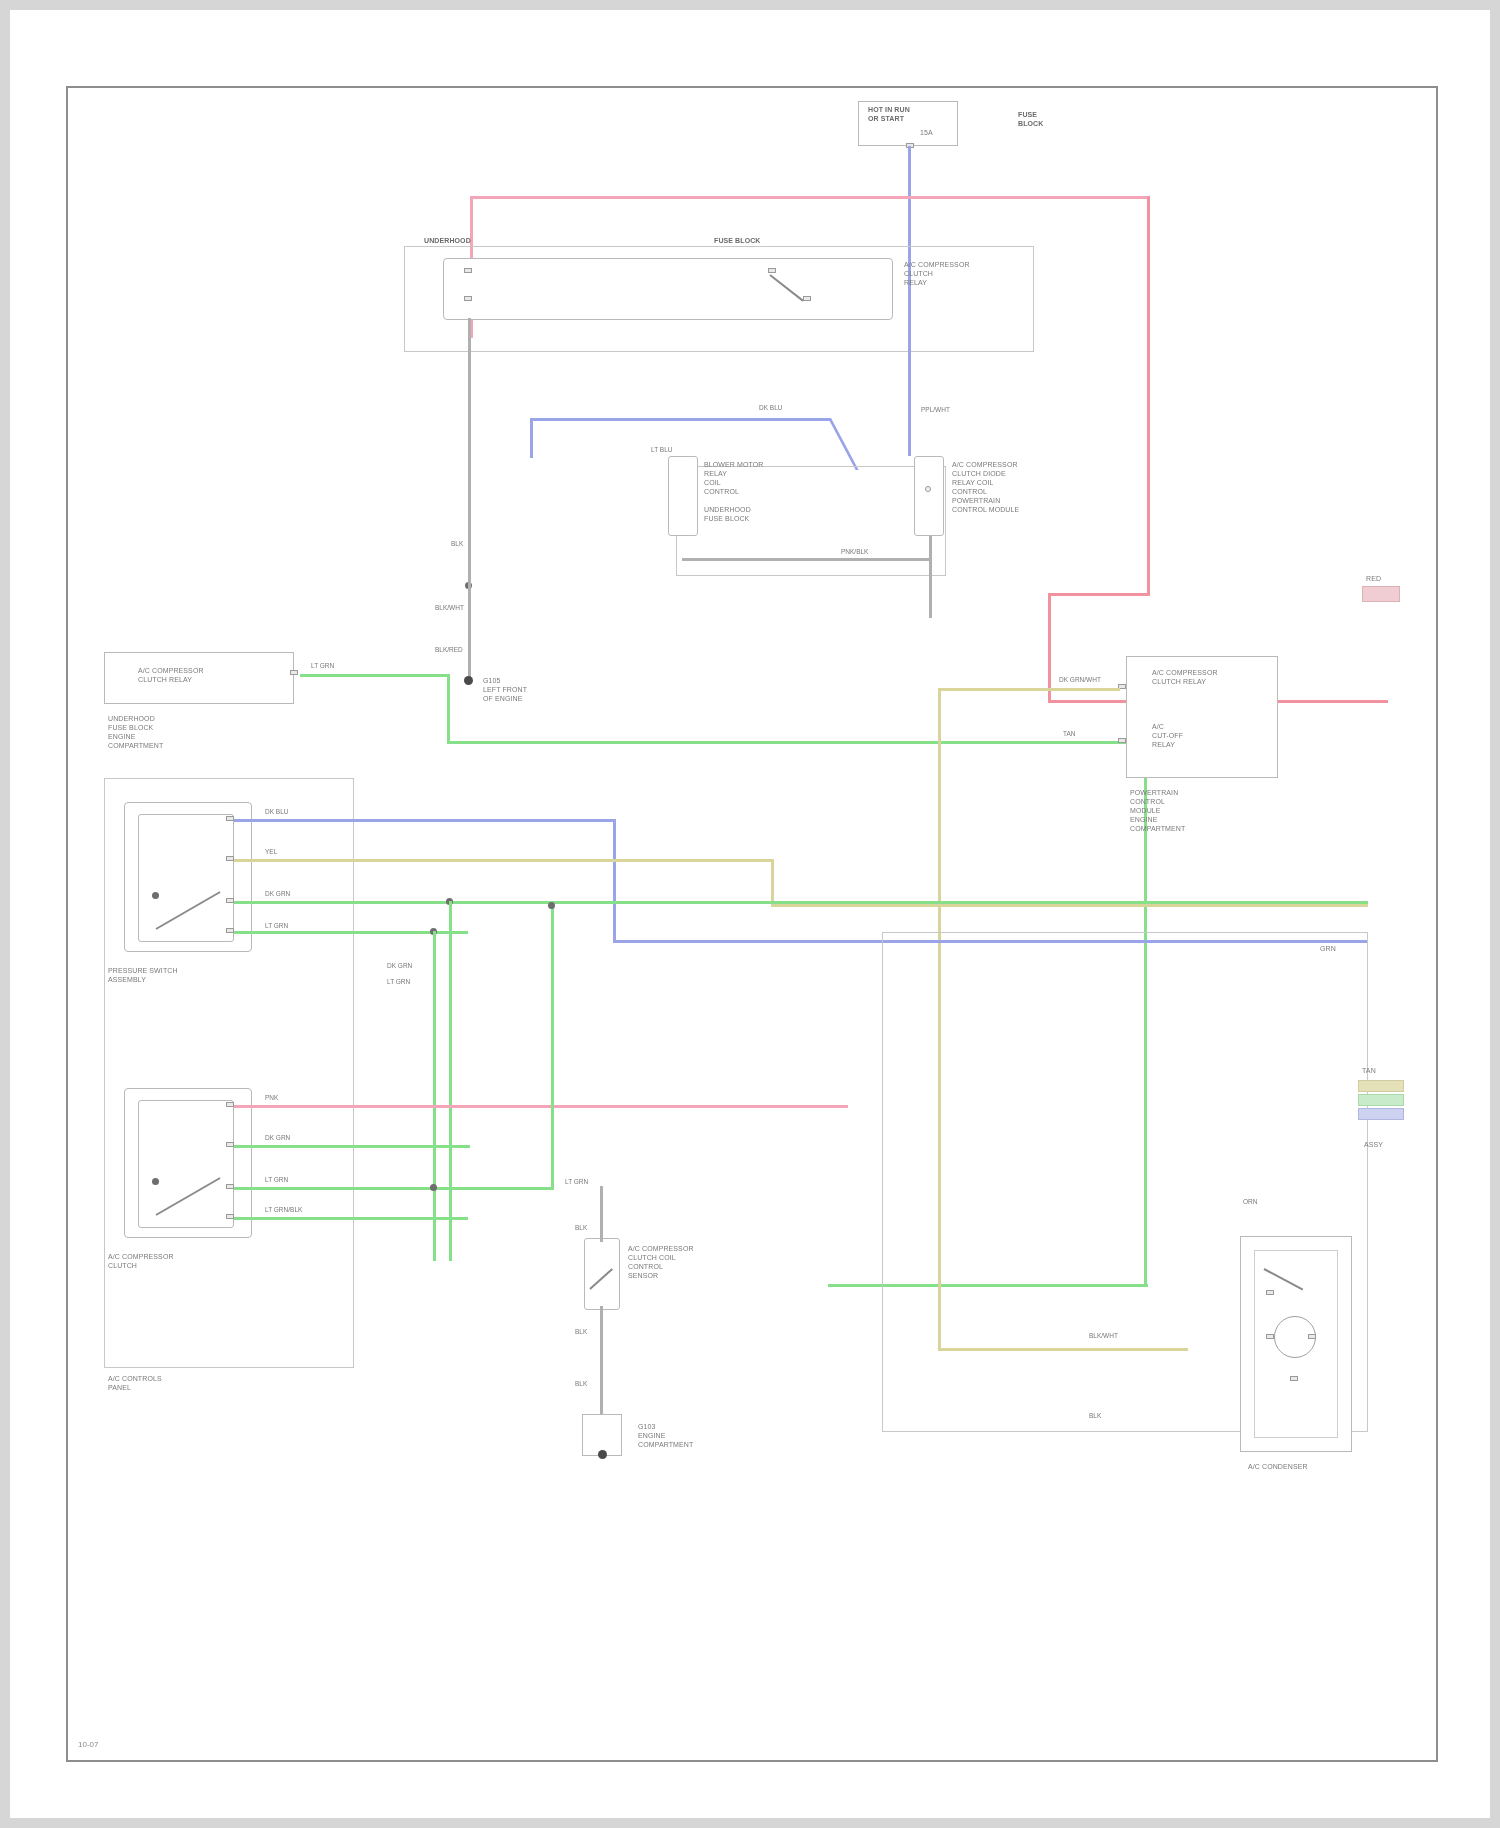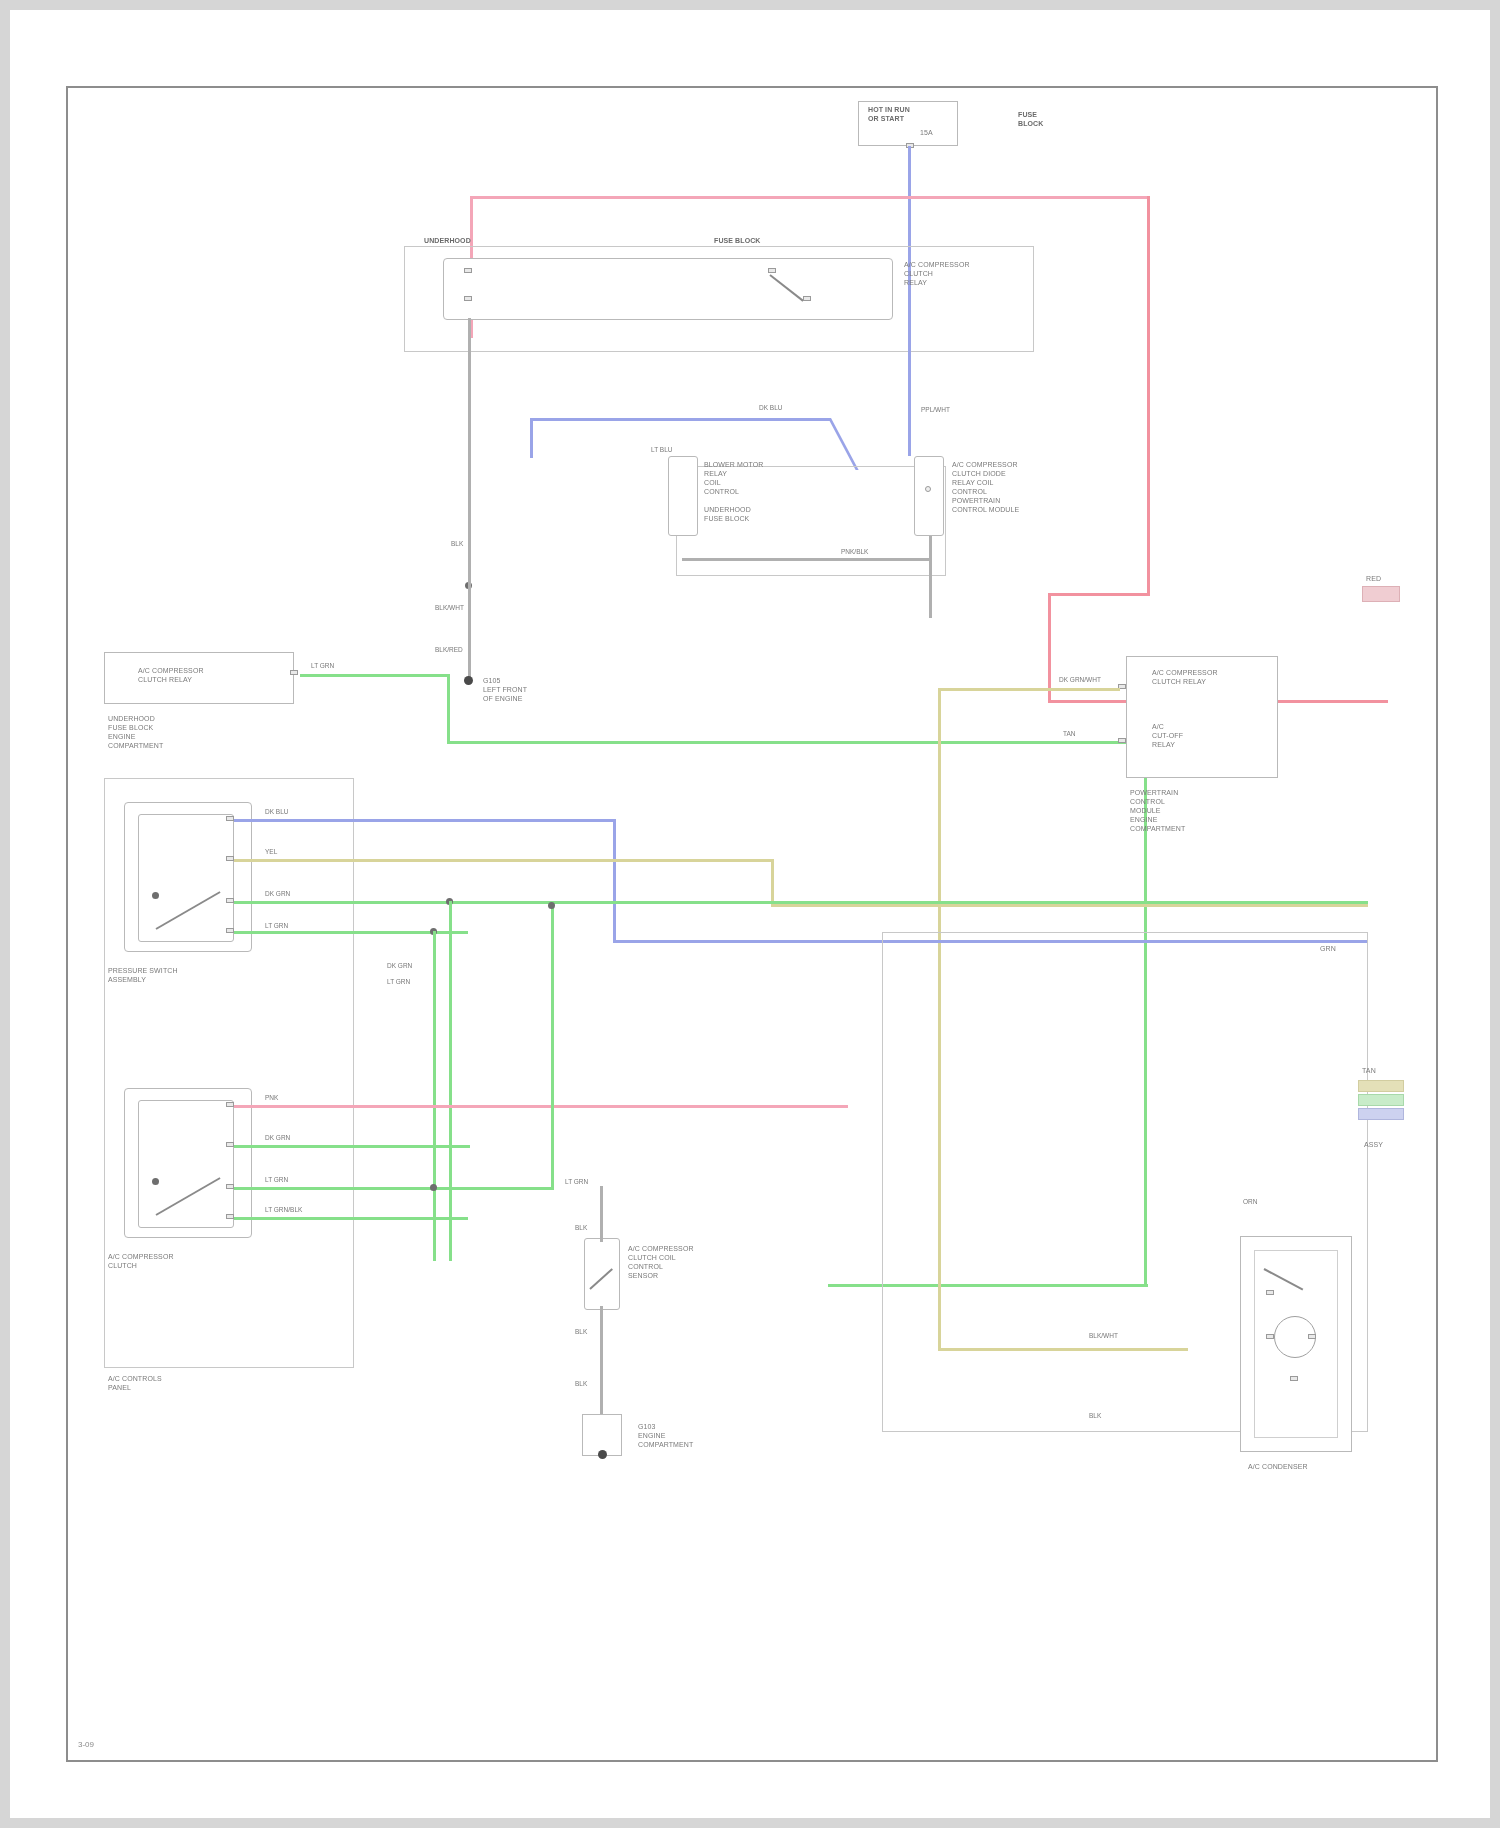--- a/index.html
+++ b/index.html
@@ -239,16 +239,16 @@
     <div class="box" style="left:1294px;top:498px;width:38px;height:16px;background:#f0cdd2;border-color:#ddb0b6;"></div>
     <div class="lbl" style="left:1298px;top:486px;">RED</div>
 
     <div class="box" style="left:1290px;top:992px;width:46px;height:12px;background:#e4e0b8;border-color:#d2cda0;"></div>
     <div class="box" style="left:1290px;top:1006px;width:46px;height:12px;background:#c8ecc9;border-color:#a8d9aa;"></div>
     <div class="box" style="left:1290px;top:1020px;width:46px;height:12px;background:#cdd2f0;border-color:#b0b6dd;"></div>
     <div class="lbl" style="left:1294px;top:978px;">TAN</div>
     <div class="lbl" style="left:1296px;top:1052px;">ASSY</div>
     <div class="lbl" style="left:1252px;top:856px;">GRN</div>
 
-    <div class="footer" style="left:10px;top:1652px;">3-09</div>
+    <div class="footer" style="left:10px;top:1652px;">10-07</div>
 
   </div>
 </div>
 
 </body></html>

